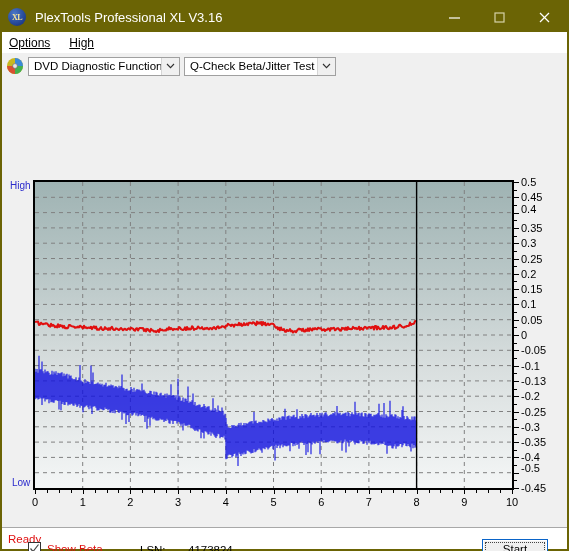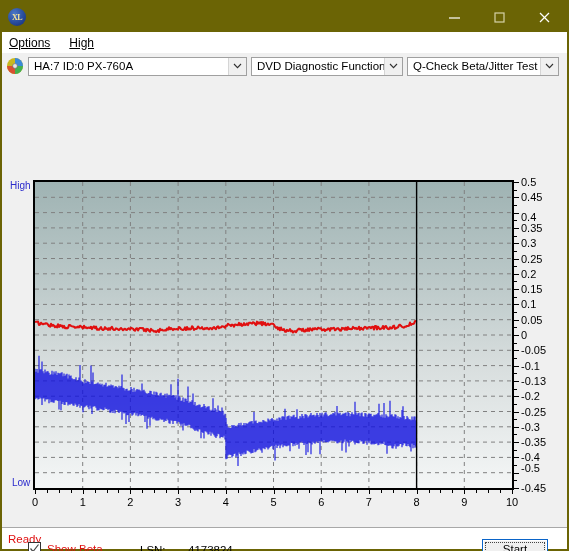--- a/index.html
+++ b/index.html
@@ -138,20 +138,21 @@
   }
   #status-text{font-size:11.5px;color:#e01010;}
 </style>
 </head>
 <body>
 
 <div class="window">
 
   <div class="titlebar">
     <div class="app-icon">XL</div>
+    <div class="title-text">PlexTools Professional XL V3.16</div>
     <div class="win-btns">
       <div class="win-btn">
         <svg width="13" height="13" viewBox="0 0 13 13">
             <line x1="1" y1="7" x2="12" y2="7" stroke="#fff" stroke-width="1.2"></line>
           </svg>
       </div>
       <div class="win-btn">
         <svg width="13" height="13" viewBox="0 0 13 13">
             <rect x="2" y="2" width="9" height="9" fill="none" stroke="#d6d2a8" stroke-width="1.2"></rect>
           </svg>
@@ -171,28 +172,20 @@
   </div>
 
   <div class="toolbar">
     <svg class="disc-icon" viewBox="0 0 18 18">
       <circle cx="9" cy="9" r="8" fill="#c8b820"></circle>
       <path d="M9 1 A8 8 0 0 1 17 9 L9 9 Z" fill="#3a8ad8"></path>
       <path d="M17 9 A8 8 0 0 1 9 17 L9 9 Z" fill="#44b050"></path>
       <path d="M9 17 A8 8 0 0 1 1 9 L9 9 Z" fill="#d85030"></path>
       <circle cx="9" cy="9" r="2.4" fill="#e8e8e8" stroke="#707070" stroke-width="0.7"></circle>
     </svg>
-    <div class="combo" id="combo-drive">
-      <span class="lbl">HA:7 ID:0  PX-760A</span>
-      <span class="arrow">
-        <svg width="9" height="6" viewBox="0 0 9 6">
-            <polyline points="1,1 4.5,4.6 8,1" fill="none" stroke="#303030" stroke-width="1.1"></polyline>
-          </svg>
-      </span>
-    </div>
     <div class="combo" id="combo-func">
       <span class="lbl">DVD Diagnostic Functions</span>
       <span class="arrow">
         <svg width="9" height="6" viewBox="0 0 9 6">
             <polyline points="1,1 4.5,4.6 8,1" fill="none" stroke="#303030" stroke-width="1.1"></polyline>
           </svg>
       </span>
     </div>
     <div class="combo" id="combo-test">
       <span class="lbl">Q-Check Beta/Jitter Test</span>
@@ -626,21 +619,21 @@
             </g>
             <line x1="381.6" y1="0" x2="381.6" y2="306" stroke="#000" stroke-width="1.4"></line>
           </svg>
       </div>
       <div id="tick-layer">
           <div class="ytick-mark" style="top: 103px;"></div>
           <div class="ytick-lbl" style="top: 103px;">0.5</div>
           <div class="ytick-mark" style="top: 118.3px;"></div>
           <div class="ytick-lbl" style="top: 118.3px;">0.45</div>
           <div class="ytick-mark" style="top: 133.6px;"></div>
-          <div class="ytick-lbl" style="top: 138px;">0.4</div>
+          <div class="ytick-lbl" style="top: 130px;">0.4</div>
           <div class="ytick-mark" style="top: 148.9px;"></div>
           <div class="ytick-lbl" style="top: 148.9px;">0.35</div>
           <div class="ytick-mark" style="top: 164.2px;"></div>
           <div class="ytick-lbl" style="top: 164.2px;">0.3</div>
           <div class="ytick-mark" style="top: 179.5px;"></div>
           <div class="ytick-lbl" style="top: 179.5px;">0.25</div>
           <div class="ytick-mark" style="top: 194.8px;"></div>
           <div class="ytick-lbl" style="top: 194.8px;">0.2</div>
           <div class="ytick-mark" style="top: 210.1px;"></div>
           <div class="ytick-lbl" style="top: 210.1px;">0.15</div>

